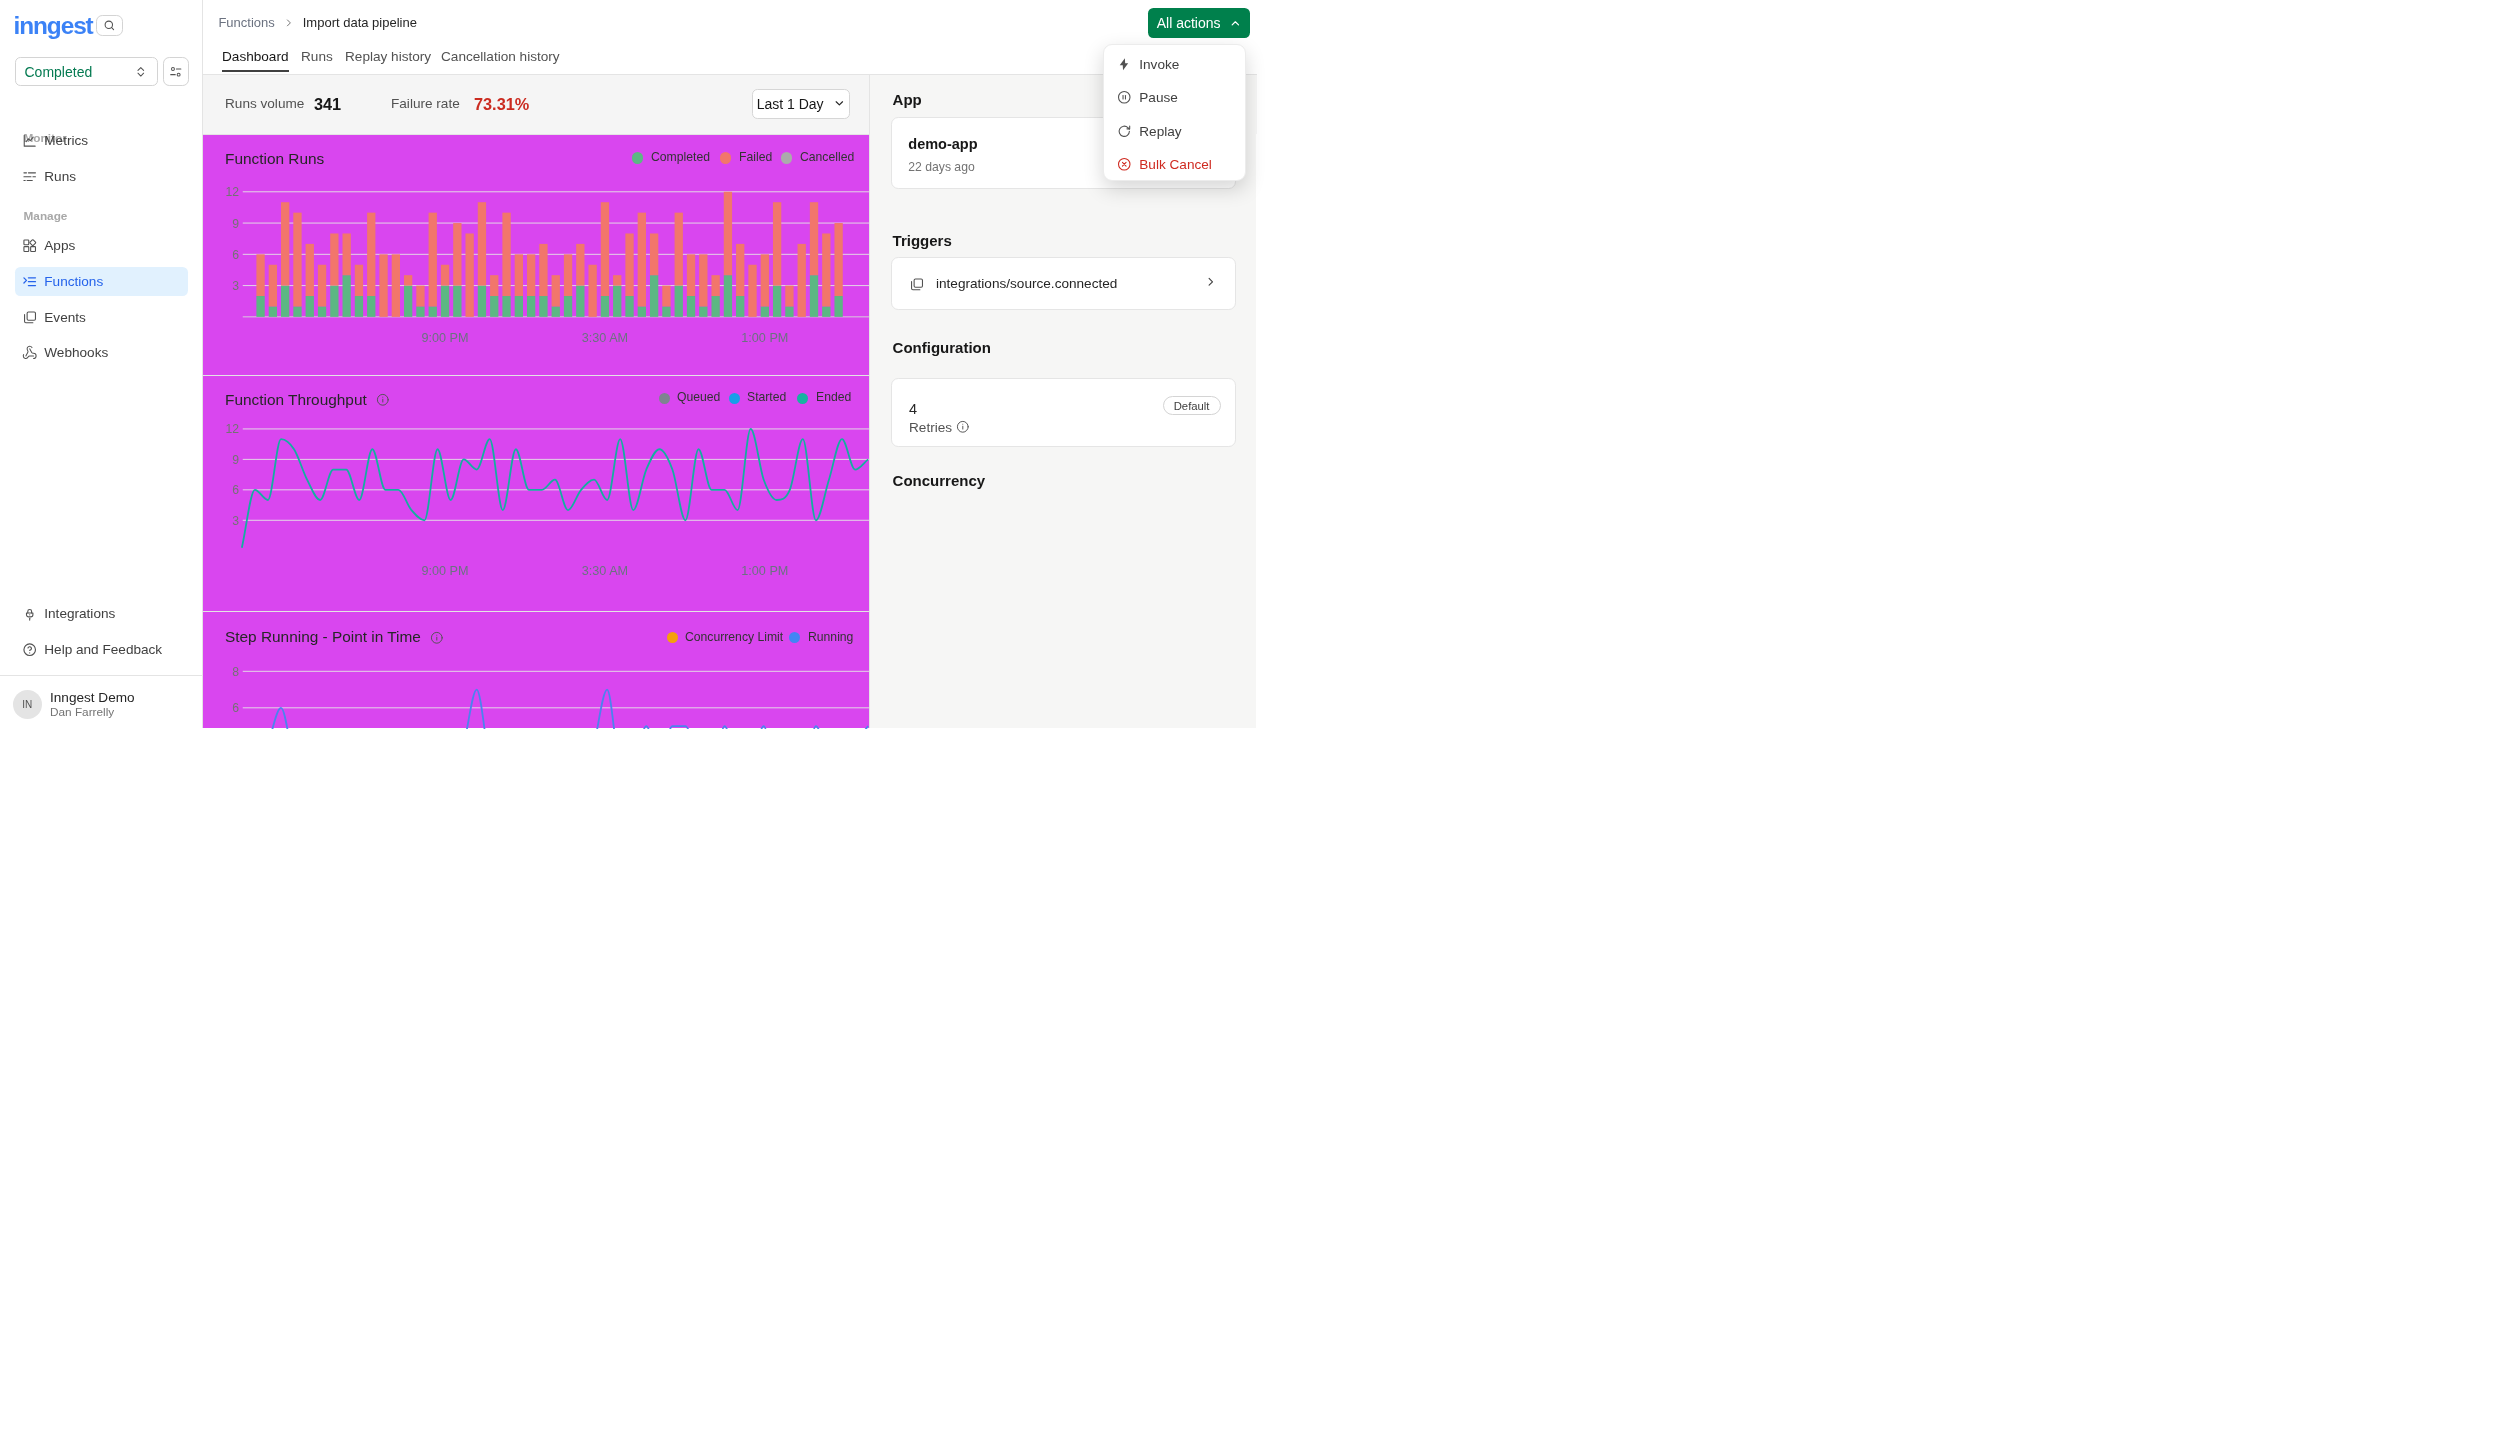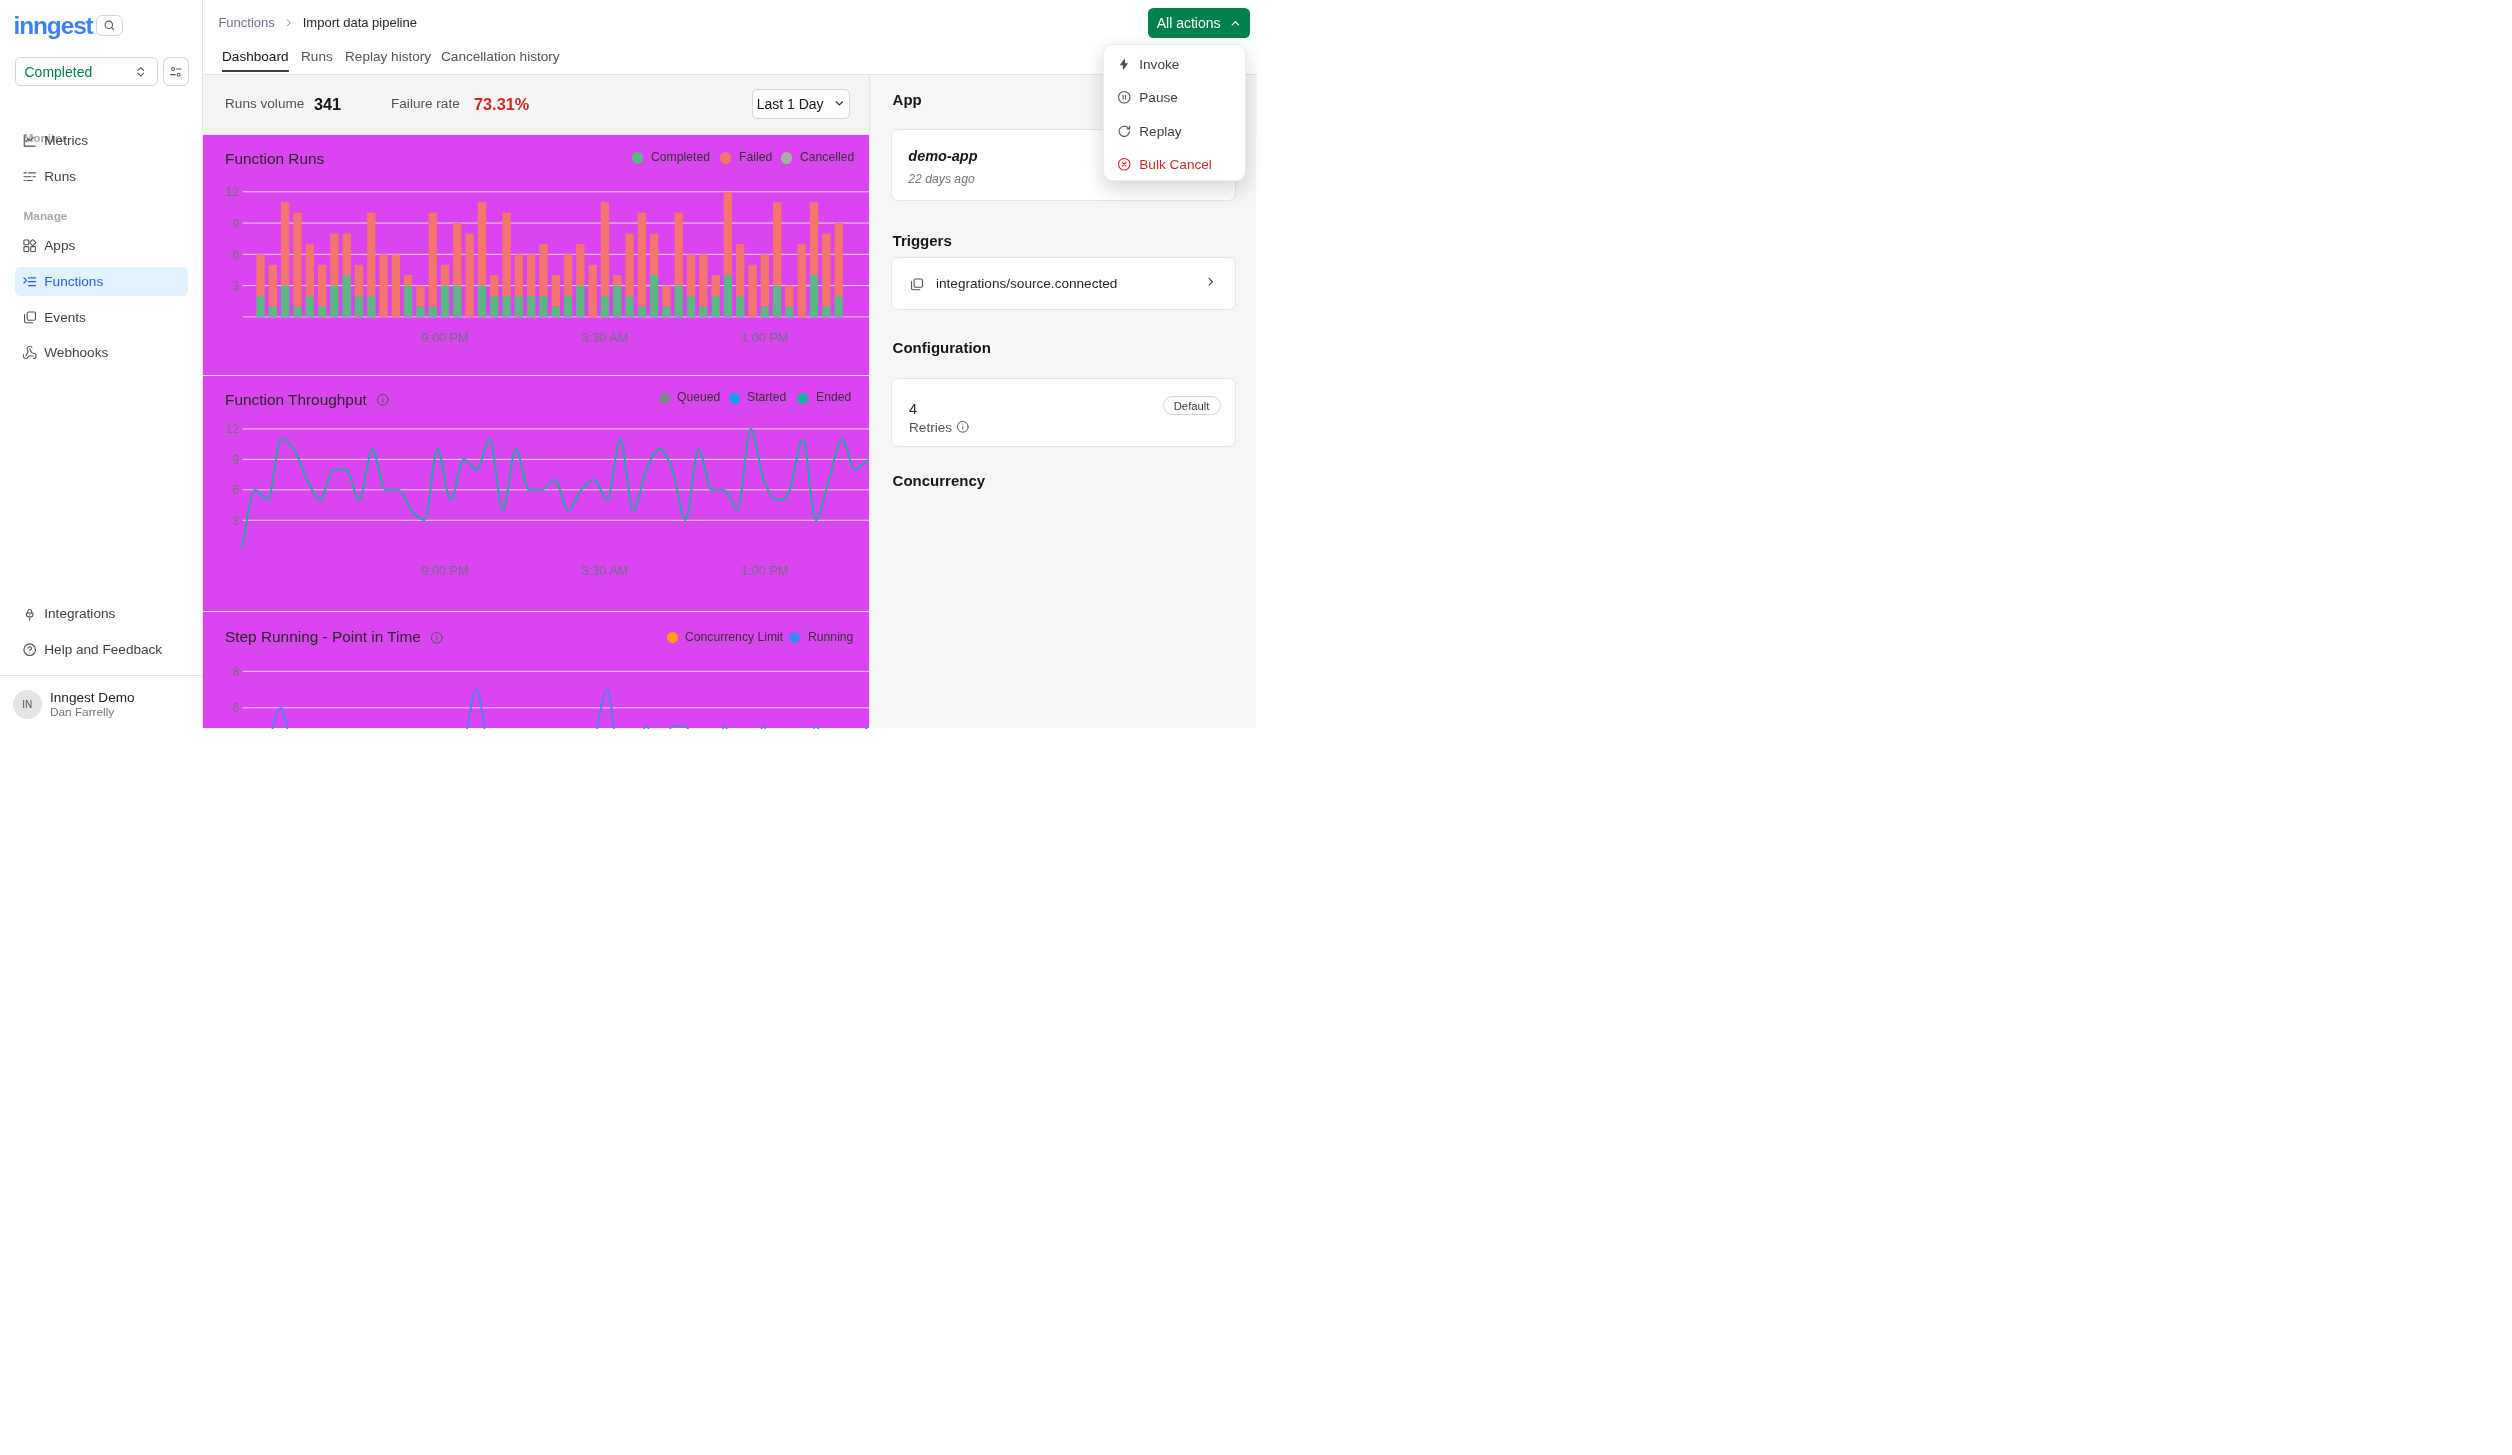--- a/index.html
+++ b/index.html
@@ -316,21 +316,21 @@
       <line x1="44" y1="65.4" x2="737" y2="65.4" stroke="#E5E5E5" stroke-width="1"></line>
       <text x="40" y="70.4" text-anchor="end" font-size="13.5" fill="#737373">8</text>
       <line x1="44" y1="105.8" x2="737" y2="105.8" stroke="#E5E5E5" stroke-width="1"></line>
       <text x="40" y="110.8" text-anchor="end" font-size="13.5" fill="#737373">6</text>
       <path d="M43.00,227.00C47.81,213.53,52.62,200.07,57.44,186.60C62.25,173.13,67.06,159.67,71.88,146.20C76.69,132.73,81.50,105.80,86.31,105.80C91.12,105.80,95.94,149.57,100.75,166.40C105.56,183.23,110.38,206.80,115.19,206.80C120.00,206.80,124.81,186.60,129.62,186.60C134.44,186.60,139.25,200.07,144.06,206.80C148.88,213.53,153.69,227.00,158.50,227.00C163.31,227.00,168.12,186.60,172.94,186.60C177.75,186.60,182.56,206.80,187.38,206.80C192.19,206.80,197.00,166.40,201.81,166.40C206.62,166.40,211.44,179.87,216.25,186.60C221.06,193.33,225.88,206.80,230.69,206.80C235.50,206.80,240.31,186.60,245.12,186.60C249.94,186.60,254.75,206.80,259.56,206.80C264.38,206.80,269.19,196.70,274.00,186.60C278.81,176.50,283.62,163.03,288.44,146.20C293.25,129.37,298.06,85.60,302.88,85.60C307.69,85.60,312.50,146.20,317.31,166.40C322.12,186.60,326.94,206.80,331.75,206.80C336.56,206.80,341.38,193.33,346.19,186.60C351.00,179.87,355.81,166.40,360.62,166.40C365.44,166.40,370.25,179.87,375.06,186.60C379.88,193.33,384.69,206.80,389.50,206.80C394.31,206.80,399.12,186.60,403.94,186.60C408.75,186.60,413.56,206.80,418.38,206.80C423.19,206.80,428.00,166.40,432.81,146.20C437.62,126.00,442.44,85.60,447.25,85.60C452.06,85.60,456.88,166.40,461.69,166.40C466.50,166.40,471.31,166.40,476.12,166.40C480.94,166.40,485.75,126.00,490.56,126.00C495.38,126.00,500.19,166.40,505.00,166.40C509.81,166.40,514.62,126.00,519.44,126.00C524.25,126.00,529.06,126.00,533.88,126.00C538.69,126.00,543.50,156.30,548.31,166.40C553.12,176.50,557.94,186.60,562.75,186.60C567.56,186.60,572.38,126.00,577.19,126.00C582.00,126.00,586.81,166.40,591.62,166.40C596.44,166.40,601.25,166.40,606.06,166.40C610.88,166.40,615.69,126.00,620.50,126.00C625.31,126.00,630.12,186.60,634.94,186.60C639.75,186.60,644.56,166.40,649.38,166.40C654.19,166.40,659.00,186.60,663.81,186.60C668.62,186.60,673.44,126.00,678.25,126.00C683.06,126.00,687.88,156.30,692.69,166.40C697.50,176.50,702.31,186.60,707.12,186.60C711.94,186.60,716.75,156.30,721.56,146.20C726.38,136.10,731.19,132.73,736.00,126.00" fill="none" stroke="#4B83EE" stroke-width="2"></path>
     </svg>
 </div>
 
 <div id="panel">
   <div class="phead" style="top:16.3px;">App</div>
-  <div class="pcard" style="top:54px; height:72px;font-style:italic;">
+  <div class="pcard" style="top:42px; height:72px;">
     <div class="abs" style="left:16.3px; top:18px; font-size:14.5px; font-weight:bold; color:#171717;">demo-app</div>
     <div class="abs" style="left:16.3px; top:42px; font-size:12.2px; color:#737373;">22 days ago</div>
   </div>
   <div class="phead" style="top:157px;">Triggers</div>
   <div class="pcard" style="top:182px; height:53px;">
     <div class="abs" style="left:17px; top:19px;">
         <svg width="15.4" height="15.4" viewBox="0 0 24 24" fill="none" stroke="#525252" stroke-width="1.7" stroke-linecap="round" stroke-linejoin="round">
           <rect x="8" y="3" width="13" height="13" rx="2"></rect>
           <path d="M4 7v11a2 2 0 0 0 2 2h11"></path>
         </svg>

